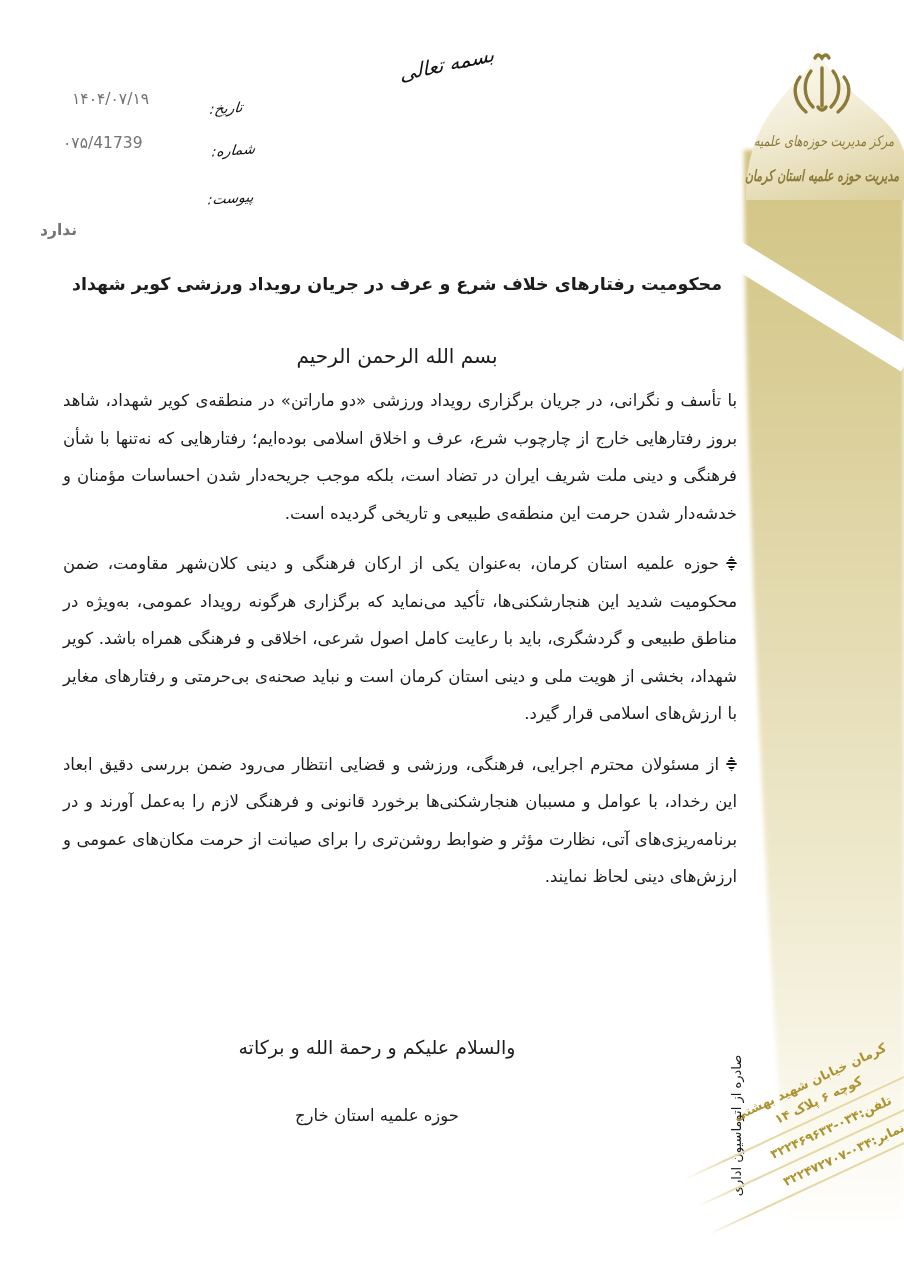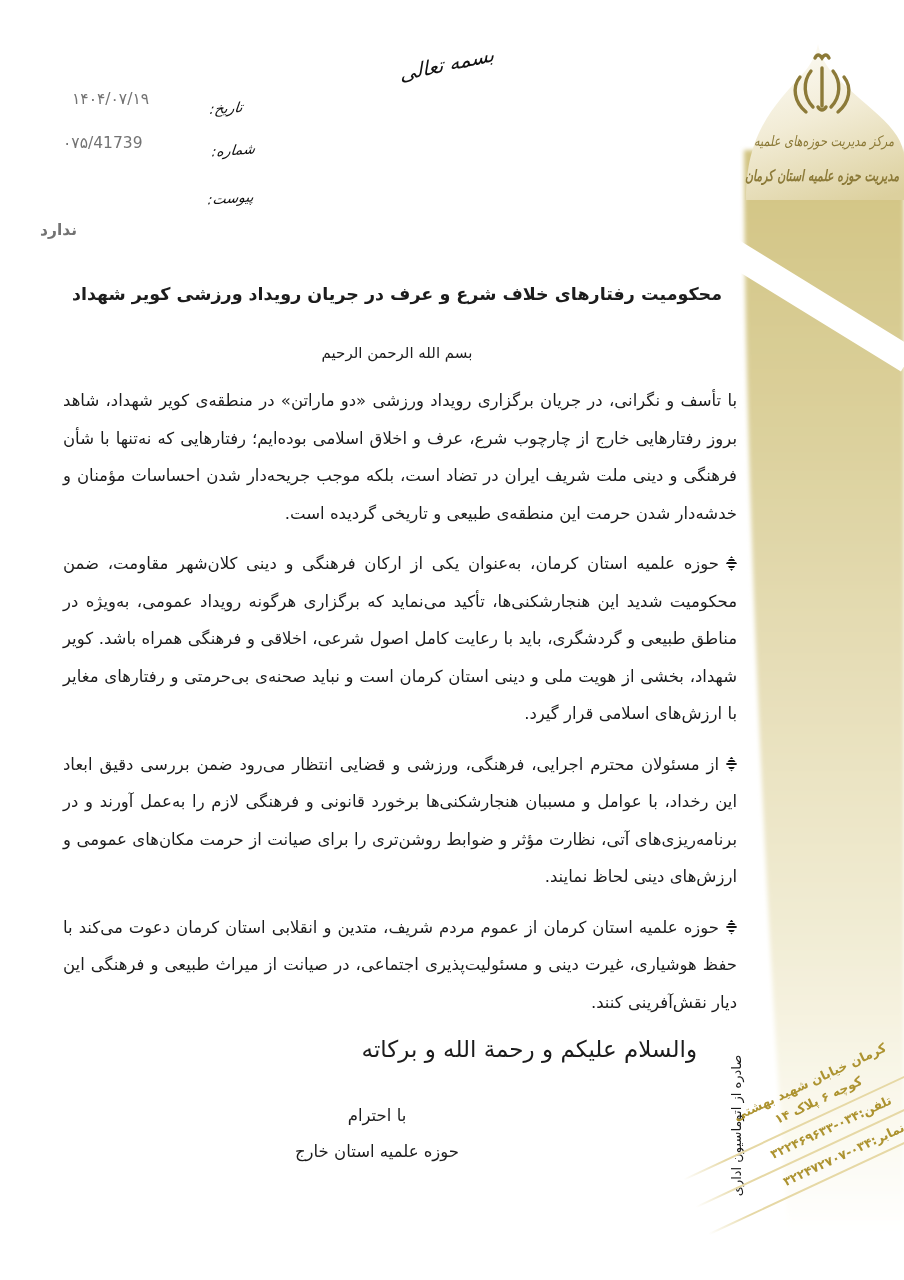--- a/index.html
+++ b/index.html
@@ -26,39 +26,39 @@
   }
   .lbl-date{left:210px;top:100px;}
   .lbl-number{left:212px;top:142px;}
   .lbl-attach{left:208px;top:190px;}
   .val-date{left:72px;top:90px;}
   .val-number{left:63px;top:134px;}
   .val-attach{left:40px;top:186px;letter-spacing:1px;font-weight:bold;margin-top:35px;}
   
   .subject{
     position:absolute;left:57px;top:274px;width:680px;text-align:center;
-    font-size:17.5px;font-weight:bold;margin-top:10px;
+    font-size:17.5px;font-weight:bold;
   }
   .basmala{
     position:absolute;left:57px;top:344px;width:680px;text-align:center;
-    font-size:15px;
+    font-size:20px;
   }
   .body-text{
     position:absolute;left:57px;top:382px;width:680px;
     font-size:16.5px;line-height:37.5px;text-align:justify;text-justify:inter-word;
   }
   .body-text p{margin:0 0 13px 6px;}
   .bullet{
     display:inline-block;width:11px;height:15px;margin-left:7px;vertical-align:-2px;
     background:repeating-linear-gradient(to bottom,#161616 0 2px,#ffffff 2px 3.2px);
     -webkit-clip-path:polygon(50% 0,100% 50%,50% 100%,0 50%);
     clip-path:polygon(50% 0,100% 50%,50% 100%,0 50%);
   }
   .closing{
-    position:absolute;left:57px;top:1036px;width:640px;text-align:right;font-size:23px;
+    position:absolute;left:57px;top:1036px;width:640px;text-align:center;font-size:19px;
   }
   .signature{
     position:absolute;left:57px;top:1098px;width:640px;text-align:center;
     font-size:16.5px;line-height:36px;
   }
   
   .automation{
     position:absolute;left:648px;top:1118px;width:176px;text-align:center;
     transform:rotate(-90deg);font-size:13px;color:#1a1a1a;white-space:nowrap;
   }
@@ -128,26 +128,24 @@
   <div class="meta-label lbl-attach">پیوست:</div>
   <div class="meta-value val-attach">ندارد</div>
 
   <div class="subject">محکومیت رفتارهای خلاف شرع و عرف در جریان رویداد ورزشی کویر شهداد</div>
   <div class="basmala">بسم الله الرحمن الرحیم</div>
 
   <div class="body-text">
     <p><span>با تأسف و نگرانی، در جریان برگزاری رویداد ورزشی «دو ماراتن» در منطقه‌ی کویر شهداد، شاهد بروز رفتارهایی خارج از چارچوب شرع، عرف و اخلاق اسلامی بوده‌ایم؛ رفتارهایی که نه‌تنها با شأن فرهنگی و دینی ملت شریف ایران در تضاد است، بلکه موجب جریحه‌دار شدن احساسات مؤمنان و خدشه‌دار شدن حرمت این منطقه‌ی طبیعی و تاریخی گردیده است.</span></p>
     <p><span class="bullet"></span><span>حوزه علمیه استان کرمان، به‌عنوان یکی از ارکان فرهنگی و دینی کلان‌شهر مقاومت، ضمن محکومیت شدید این هنجارشکنی‌ها، تأکید می‌نماید که برگزاری هرگونه رویداد عمومی، به‌ویژه در مناطق طبیعی و گردشگری، باید با رعایت کامل اصول شرعی، اخلاقی و فرهنگی همراه باشد. کویر شهداد، بخشی از هویت ملی و دینی استان کرمان است و نباید صحنه‌ی بی‌حرمتی و رفتارهای مغایر با ارزش‌های اسلامی قرار گیرد.</span></p>
     <p><span class="bullet"></span><span>از مسئولان محترم اجرایی، فرهنگی، ورزشی و قضایی انتظار می‌رود ضمن بررسی دقیق ابعاد این رخداد، با عوامل و مسببان هنجارشکنی‌ها برخورد قانونی و فرهنگی لازم را به‌عمل آورند و در برنامه‌ریزی‌های آتی، نظارت مؤثر و ضوابط روشن‌تری را برای صیانت از حرمت مکان‌های عمومی و ارزش‌های دینی لحاظ نمایند.</span></p>
-    <p><span class="bullet"></span><span>حوزه علمیه استان کرمان از عموم مردم شریف، متدین و انقلابی استان کرمان دعوت می‌کند با حفظ هوشیاری، غیرت دینی و مسئولیت‌پذیری اجتماعی، در صیانت از میراث طبیعی و فرهنگی این دیار نقش‌آفرینی کنند.</span></p>
   </div>
 
   <div class="closing">والسلام علیکم و رحمة الله و برکاته</div>
   <div class="signature">
-    <div>با احترام</div>
     <div>حوزه علمیه استان خارج</div>
   </div>
 
   <div class="automation">صادره از اتوماسیون اداری</div>
 
   <div class="address">
     <div>کرمان خیابان شهید بهشتی</div>
     <div>کوچه ۶ پلاک ۱۴</div>
     <div class="sep"></div>
     <div>تلفن:۰۳۴-۳۲۲۴۶۹۶۳۳</div>

